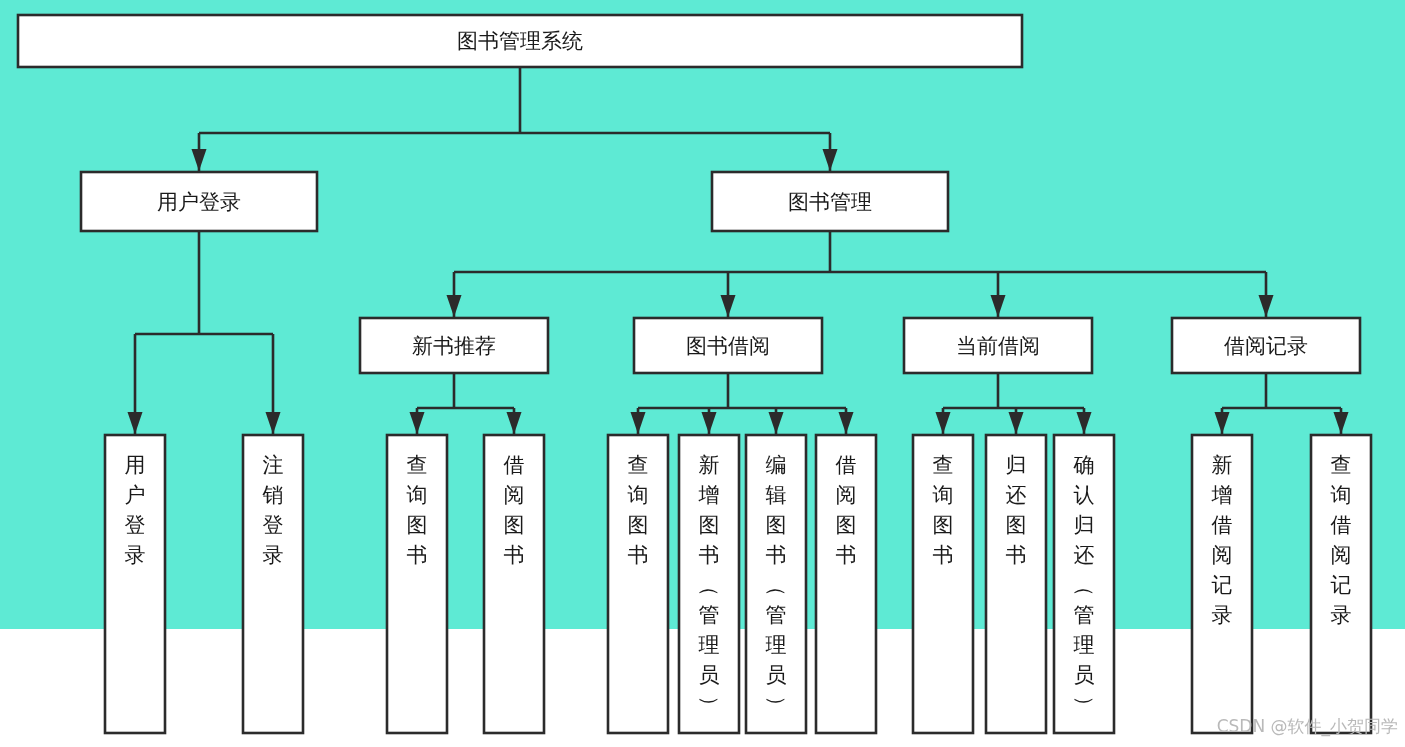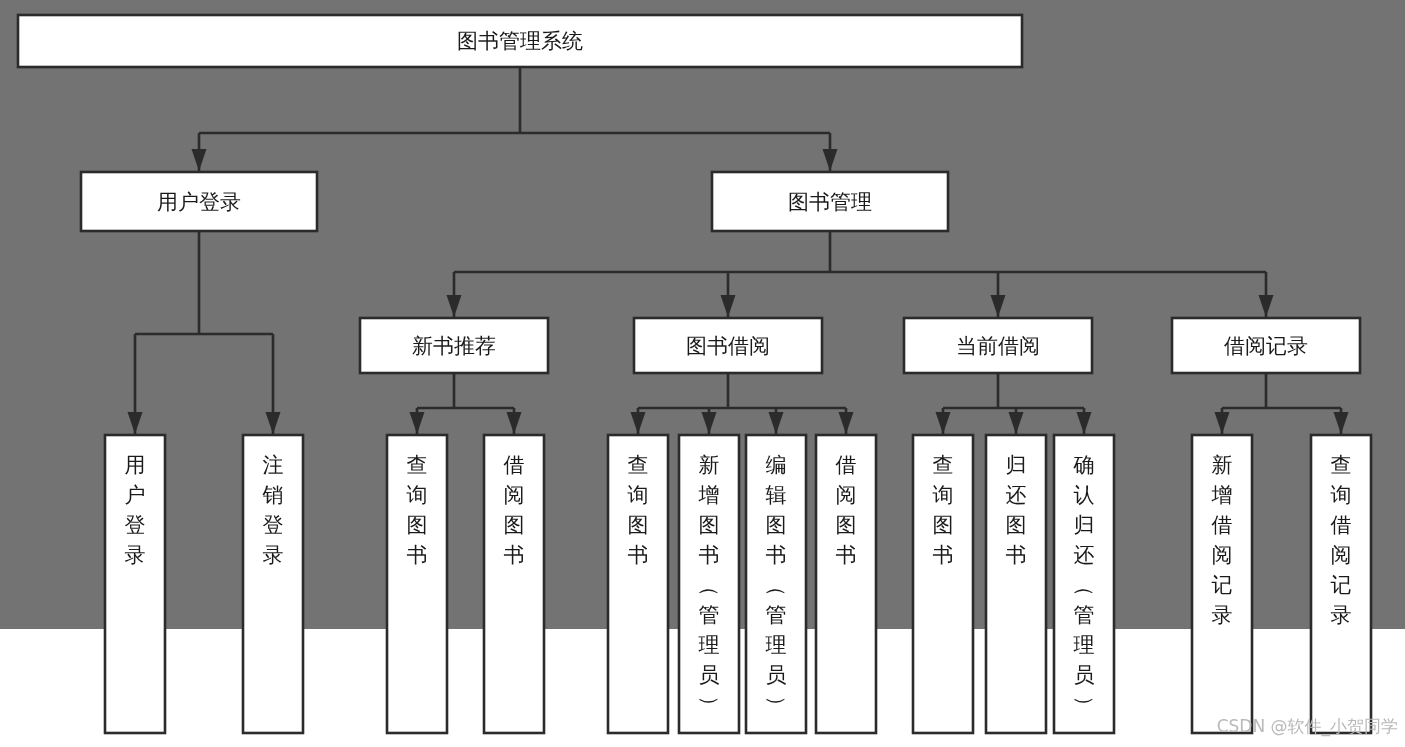--- a/index.html
+++ b/index.html
@@ -10,21 +10,21 @@
   body {
     width: 1405px;
     height: 747px;
     overflow: hidden;
     font-family: "DejaVu Sans", "Liberation Sans", sans-serif;
   }
   #diagram-root {
     position: relative;
     width: 1405px;
     height: 629px;
-    background: #737373;
+    background: #5eead4;
     text-decoration: underline;
   }
   svg.diagram-canvas {
     display: block;
     width: 1405px;
     height: 747px;
   }
   .node-box {
     fill: #ffffff;
     stroke: #2b2b2b;

